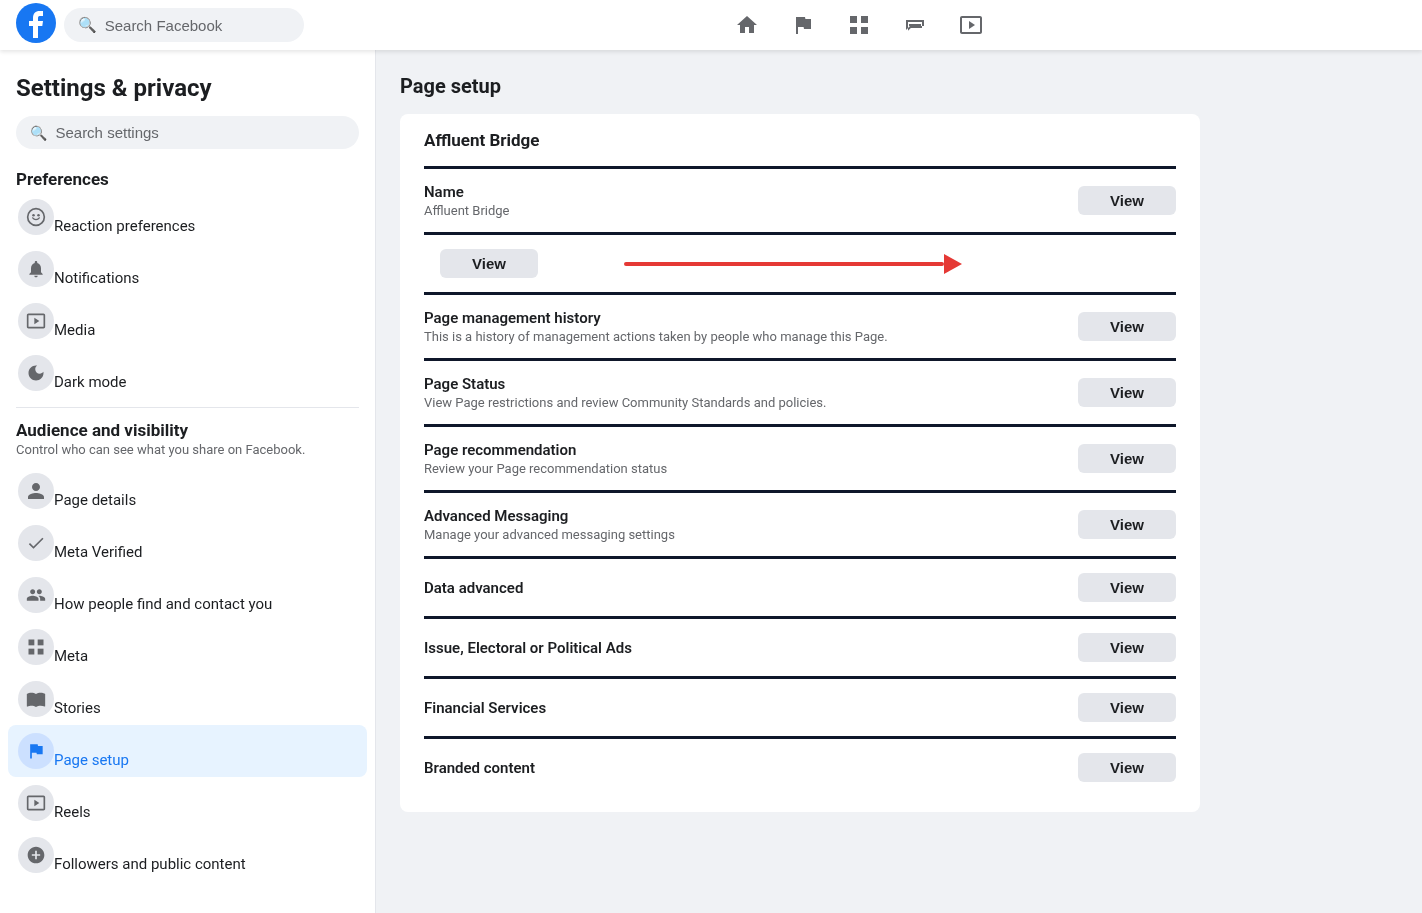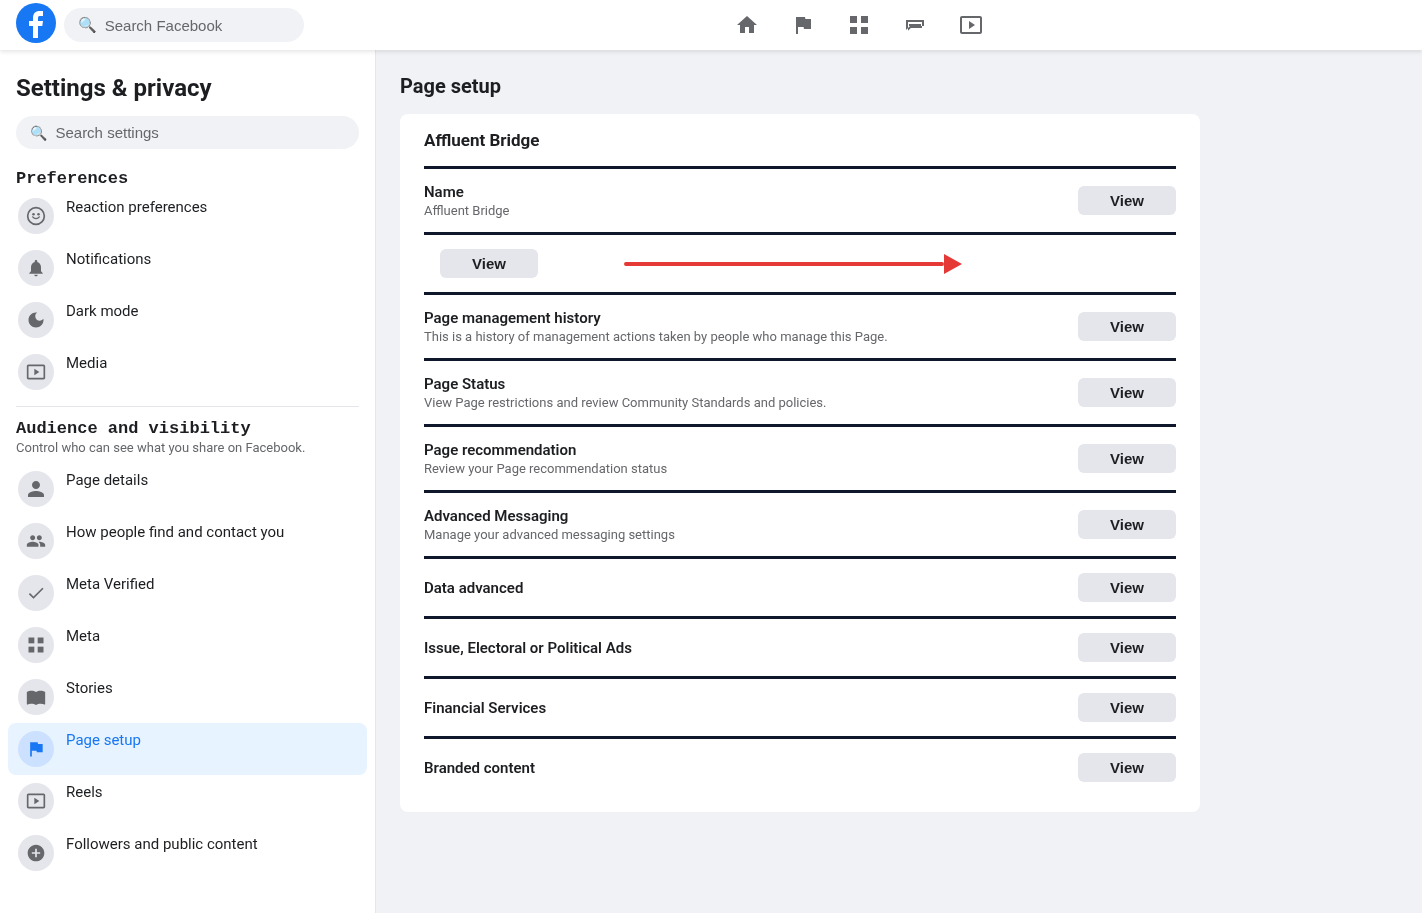--- a/index.html
+++ b/index.html
@@ -99,31 +99,29 @@
       color: #1c1e21;
       width: 100%;
     }
     .sidebar-search input::placeholder { color: #65676b; }
 
     .section-label {
       font-size: 17px;
       font-weight: 700;
       color: #1c1e21;
       padding: 4px 8px 2px;
-      font-family: Liberation Mono, monospace;
     }
     .section-sublabel {
       font-size: 13px;
       color: #65676b;
       padding: 0 8px 8px;
     }
     .sidebar-item {
       display: flex;
-      align-items: flex-start;
-      gap: 12px;
+      align-items: flex-end;
       padding: 8px 10px;
       border-radius: 8px;
       cursor: pointer;
       color: #1c1e21;
       font-size: 15px;
       transition: background 0.2s;
     }
     .sidebar-item.active { background: #e7f3ff; color: #1877f2; }
     .sidebar-item .icon-wrap {
       width: 36px;
@@ -305,65 +303,65 @@
         <svg width="20" height="20" viewBox="0 0 24 24" fill="#65676b">
             <path d="M12 22c1.1 0 2-.9 2-2h-4c0 1.1.9 2 2 2zm6-6v-5c0-3.07-1.63-5.64-4.5-6.32V4c0-.83-.67-1.5-1.5-1.5s-1.5.67-1.5 1.5v.68C7.64 5.36 6 7.92 6 11v5l-2 2v1h16v-1l-2-2z"></path>
           </svg>
       </div>
       <span>Notifications</span>
     </div>
 
     <div class="sidebar-item">
       <div class="icon-wrap">
         <svg width="20" height="20" viewBox="0 0 24 24" fill="#65676b">
+            <path d="M21 3H3c-1.1 0-2 .9-2 2v14c0 1.1.9 2 2 2h18c1.1 0 2-.9 2-2V5c0-1.1-.9-2-2-2zm0 16H3V5h18v14zM10 8l6 4-6 4V8z"></path>
+          </svg>
+      </div>
+      <span>Media</span>
+    </div>
+
+    <div class="sidebar-item">
+      <div class="icon-wrap">
+        <svg width="20" height="20" viewBox="0 0 24 24" fill="#65676b">
             <path d="M12 3c-4.97 0-9 4.03-9 9s4.03 9 9 9 9-4.03 9-9c0-.46-.04-.92-.1-1.36-.98 1.37-2.58 2.26-4.4 2.26-2.98 0-5.4-2.42-5.4-5.4 0-1.81.89-3.42 2.26-4.4-.44-.06-.9-.1-1.36-.1z"></path>
           </svg>
       </div>
       <span>Dark mode</span>
-    </div>
-
-    <div class="sidebar-item">
-      <div class="icon-wrap">
-        <svg width="20" height="20" viewBox="0 0 24 24" fill="#65676b">
-            <path d="M21 3H3c-1.1 0-2 .9-2 2v14c0 1.1.9 2 2 2h18c1.1 0 2-.9 2-2V5c0-1.1-.9-2-2-2zm0 16H3V5h18v14zM10 8l6 4-6 4V8z"></path>
-          </svg>
-      </div>
-      <span>Media</span>
     </div>
 
     <div class="divider"></div>
 
     <div class="section-label">Audience and visibility</div>
     <div class="section-sublabel">Control who can see what you share on Facebook.</div>
 
     <div class="sidebar-item">
       <div class="icon-wrap">
         <svg width="20" height="20" viewBox="0 0 24 24" fill="#65676b">
             <path d="M12 12c2.7 0 4.8-2.1 4.8-4.8S14.7 2.4 12 2.4 7.2 4.5 7.2 7.2 9.3 12 12 12zm0 2.4c-3.2 0-9.6 1.6-9.6 4.8v2.4h19.2v-2.4c0-3.2-6.4-4.8-9.6-4.8z"></path>
           </svg>
       </div>
       <span>Page details</span>
     </div>
 
     <div class="sidebar-item">
       <div class="icon-wrap">
         <svg width="20" height="20" viewBox="0 0 24 24" fill="#65676b">
+            <path d="M9 16.2L4.8 12l-1.4 1.4L9 19 21 7l-1.4-1.4L9 16.2z"></path>
+          </svg>
+      </div>
+      <span>Meta Verified</span>
+    </div>
+
+    <div class="sidebar-item">
+      <div class="icon-wrap">
+        <svg width="20" height="20" viewBox="0 0 24 24" fill="#65676b">
             <path d="M16 11c1.66 0 2.99-1.34 2.99-3S17.66 5 16 5c-1.66 0-3 1.34-3 3s1.34 3 3 3zm-8 0c1.66 0 2.99-1.34 2.99-3S9.66 5 8 5C6.34 5 5 6.34 5 8s1.34 3 3 3zm0 2c-2.33 0-7 1.17-7 3.5V19h14v-2.5c0-2.33-4.67-3.5-7-3.5zm8 0c-.29 0-.62.02-.97.05 1.16.84 1.97 1.97 1.97 3.45V19h6v-2.5c0-2.33-4.67-3.5-7-3.5z"></path>
           </svg>
       </div>
       <span>How people find and contact you</span>
-    </div>
-
-    <div class="sidebar-item">
-      <div class="icon-wrap">
-        <svg width="20" height="20" viewBox="0 0 24 24" fill="#65676b">
-            <path d="M9 16.2L4.8 12l-1.4 1.4L9 19 21 7l-1.4-1.4L9 16.2z"></path>
-          </svg>
-      </div>
-      <span>Meta Verified</span>
     </div>
 
     <div class="sidebar-item">
       <div class="icon-wrap">
         <svg width="20" height="20" viewBox="0 0 24 24" fill="#65676b">
             <rect x="3" y="3" width="7" height="7"></rect>
             <rect x="14" y="3" width="7" height="7"></rect>
             <rect x="3" y="14" width="7" height="7"></rect>
             <rect x="14" y="14" width="7" height="7"></rect>
           </svg>

